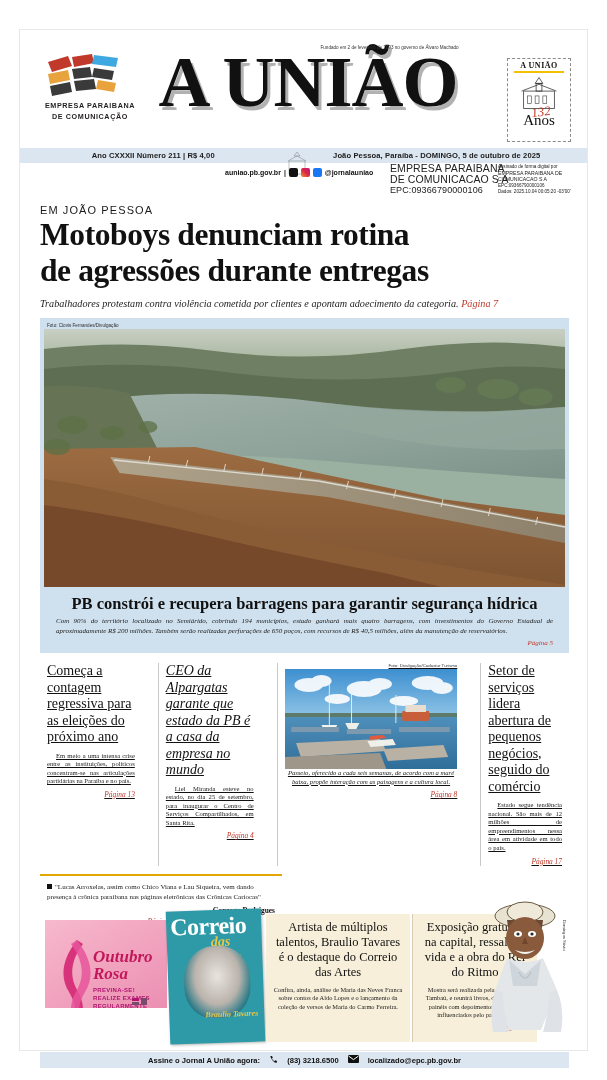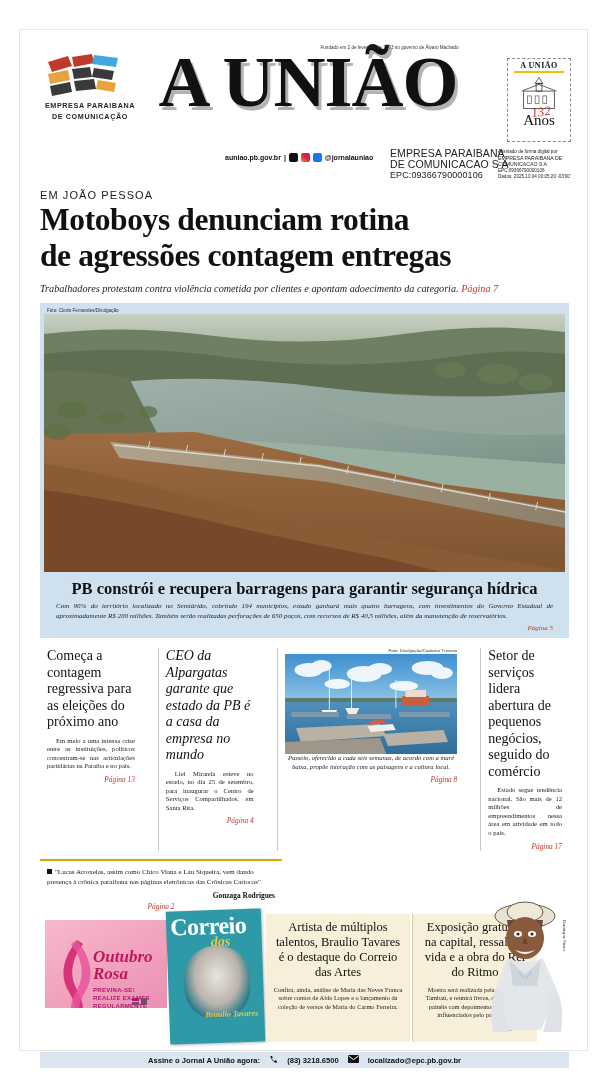--- a/index.html
+++ b/index.html
@@ -52,21 +52,21 @@
   .photoblock{margin:9px 18px 0 20px;background:#cfe0ee;padding:4px 4px 6px;position:relative;}
   .credit{font-size:4.6px;color:#2d2d2d;padding:1px 0 1px 3px;}
   .hero{height:258px;position:relative;overflow:hidden;background:#9ab0a0;}
   .cap-h{font-family:Liberation Serif, serif;font-weight:700;font-size:16.5px;text-align:center;
          margin:7px 6px 3px;color:#111;}
   .cap-b{font-family:"Liberation Serif",serif;font-style:italic;font-size:7px;line-height:9.5px;
          text-align:justify;margin:0 12px;color:#222;}
   .cap-pg{text-align:right;font-size:7px;margin:3px 12px 0 0;}
 
   
-  .cols{display:flex;margin:10px 18px 0 20px;gap:16px;}
+  .cols{display:flex;margin:10px 18px 0 20px;gap:16px;text-decoration:underline;}
   .col{padding:0 7px;position:relative;}
   .col.c1{width:118px;}
   .col.c2{width:118px;border-left:1px solid #c9c9c9;}
   .col.c3{width:232px;border-left:1px solid #c9c9c9;}
   .col.c4{width:99px;border-left:1px solid #c9c9c9;}
   .ch{font-family:"Liberation Serif",serif;font-size:14px;line-height:16.5px;color:#111;}
   .ch.ital{font-style:italic;}
   .cb{font-family:"Liberation Serif",serif;font-size:6.6px;line-height:8.6px;text-align:justify;
       margin-top:6px;text-indent:9px;color:#222;}
   .cpg{text-align:right;font-size:7.4px;margin-top:4px;}
@@ -167,20 +167,31 @@
           <rect x="34" y="21" width="4" height="8" fill="none" stroke="#333" stroke-width=".6"></rect>
         </svg>
       </div>
       <div class="stamp-anos">
         <span class="stamp-132">132</span>
         <span>Anos</span>
       </div>
     </div>
   </div>
 
+  <div class="infobar">
+    <div class="left">Ano CXXXII Número 211  |  R$ 4,00</div>
+    <div class="right">João Pessoa, Paraíba - DOMINGO, 5 de outubro de 2025</div>
+    <div class="churchmark">
+      <svg width="26" height="26" viewBox="0 0 26 26">
+        <path d="M13 2 L16 6 L10 6 Z" fill="none" stroke="#6b6b6b" stroke-width=".5"></path>
+        <rect x="5" y="11" width="16" height="13" fill="none" stroke="#6b6b6b" stroke-width=".5"></rect>
+        <path d="M4 11 L13 6 L22 11" fill="none" stroke="#6b6b6b" stroke-width=".5"></path>
+      </svg>
+    </div>
+  </div>
   <div class="founded">Fundado em 2 de fevereiro de 1893 no governo de Álvaro Machado</div>
 
   <div class="socialbar">
     <div class="social-line">
       <span>auniao.pb.gov.br</span>
       <span>|</span>
       <span class="sico" style="background:#111"></span>
       <span class="sico" style="background:linear-gradient(45deg,#f09433,#dc2743,#bc1888)"></span>
       <span class="sico" style="background:#1877f2"></span>
       <span>@jornalauniao</span>
@@ -195,21 +206,21 @@
       <div class="b">EMPRESA PARAIBANA DE</div>
       <div class="b">COMUNICACAO S A</div>
       <div>EPC:09366790000106</div>
       <div>Dados: 2025.10.04 00:05:20 -03'00'</div>
     </div>
   </div>
 
   <div class="kicker">EM JOÃO PESSOA</div>
   <div class="lead-h">
     <div>Motoboys denunciam rotina</div>
-    <div>de agressões contagem entregas</div>
+    <div>de agressões durante entregas</div>
   </div>
   <div class="lead-sub">
     <span>Trabalhadores protestam contra violência cometida por clientes e apontam adoecimento da categoria.</span>
     <span class="pg">Página 7</span>
   </div>
 
   <div class="photoblock">
     <div class="credit">Foto: Clovis Fernandes/Divulgação</div>
     <div class="hero">
       <svg width="100%" height="258" viewBox="0 0 551 258" preserveAspectRatio="none">

